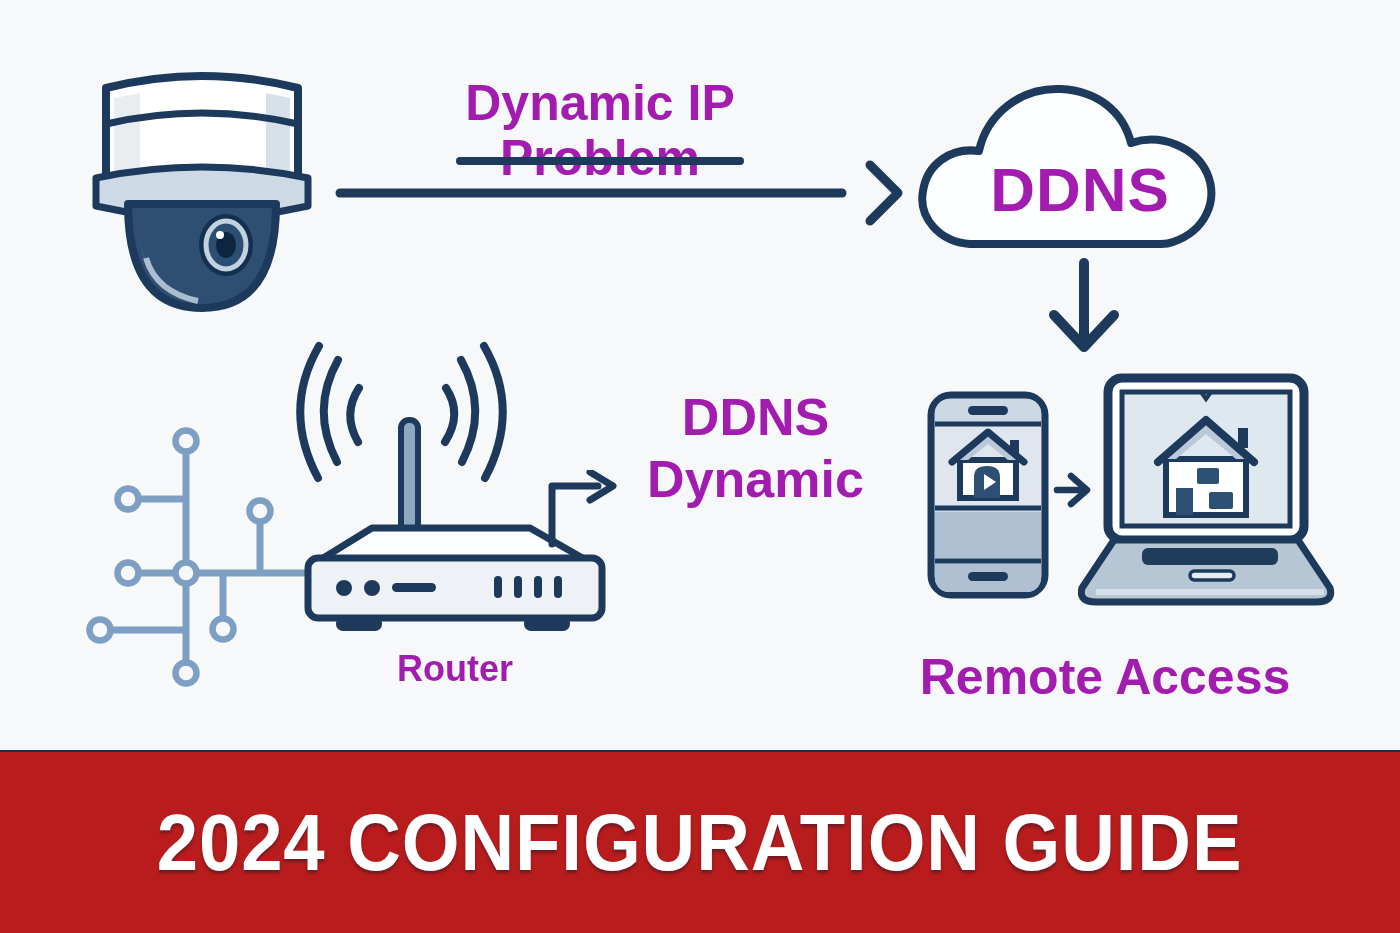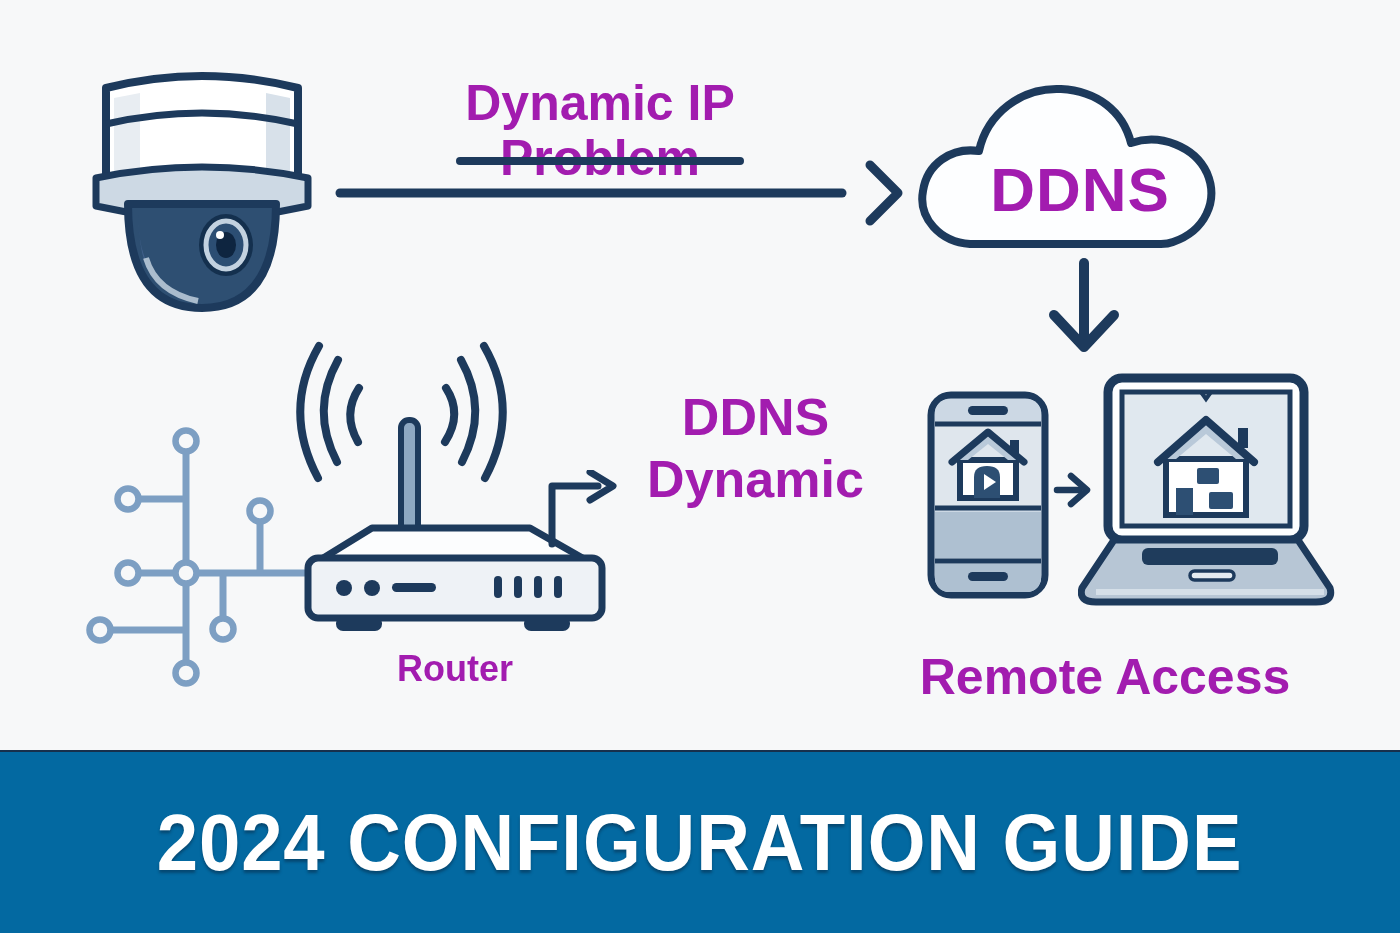--- a/index.html
+++ b/index.html
@@ -18,21 +18,21 @@
   .strike-line{
     position:absolute;left:-38px;right:-38px;top:26px;height:8px;
     background:#1d3a5c;border-radius:4px;
   }
   .lbl-cloud{left:955px;top:155px;width:250px;font-size:62px;letter-spacing:1px;}
   .lbl-solution{left:618px;top:386px;width:275px;font-size:52px;line-height:62px;}
   .lbl-router{left:350px;top:649px;width:210px;font-size:36px;}
   .lbl-remote{left:905px;top:649px;width:400px;font-size:50px;}
   .banner{
     position:absolute;left:0;right:0;top:750px;bottom:0;
-    background:#0369a1;border-top:2px solid #17304c;
+    background:#b91c1c;border-top:2px solid #17304c;
     display:flex;align-items:center;justify-content:center;
   }
   .banner-title{
     color:#ffffff;font-size:79px;font-weight:700;white-space:nowrap;
     transform:scaleX(0.94);letter-spacing:1px;
     text-shadow:0 3px 3px rgba(10,25,45,0.40);
   }
   svg{display:block;}
 </style>
 </head>

